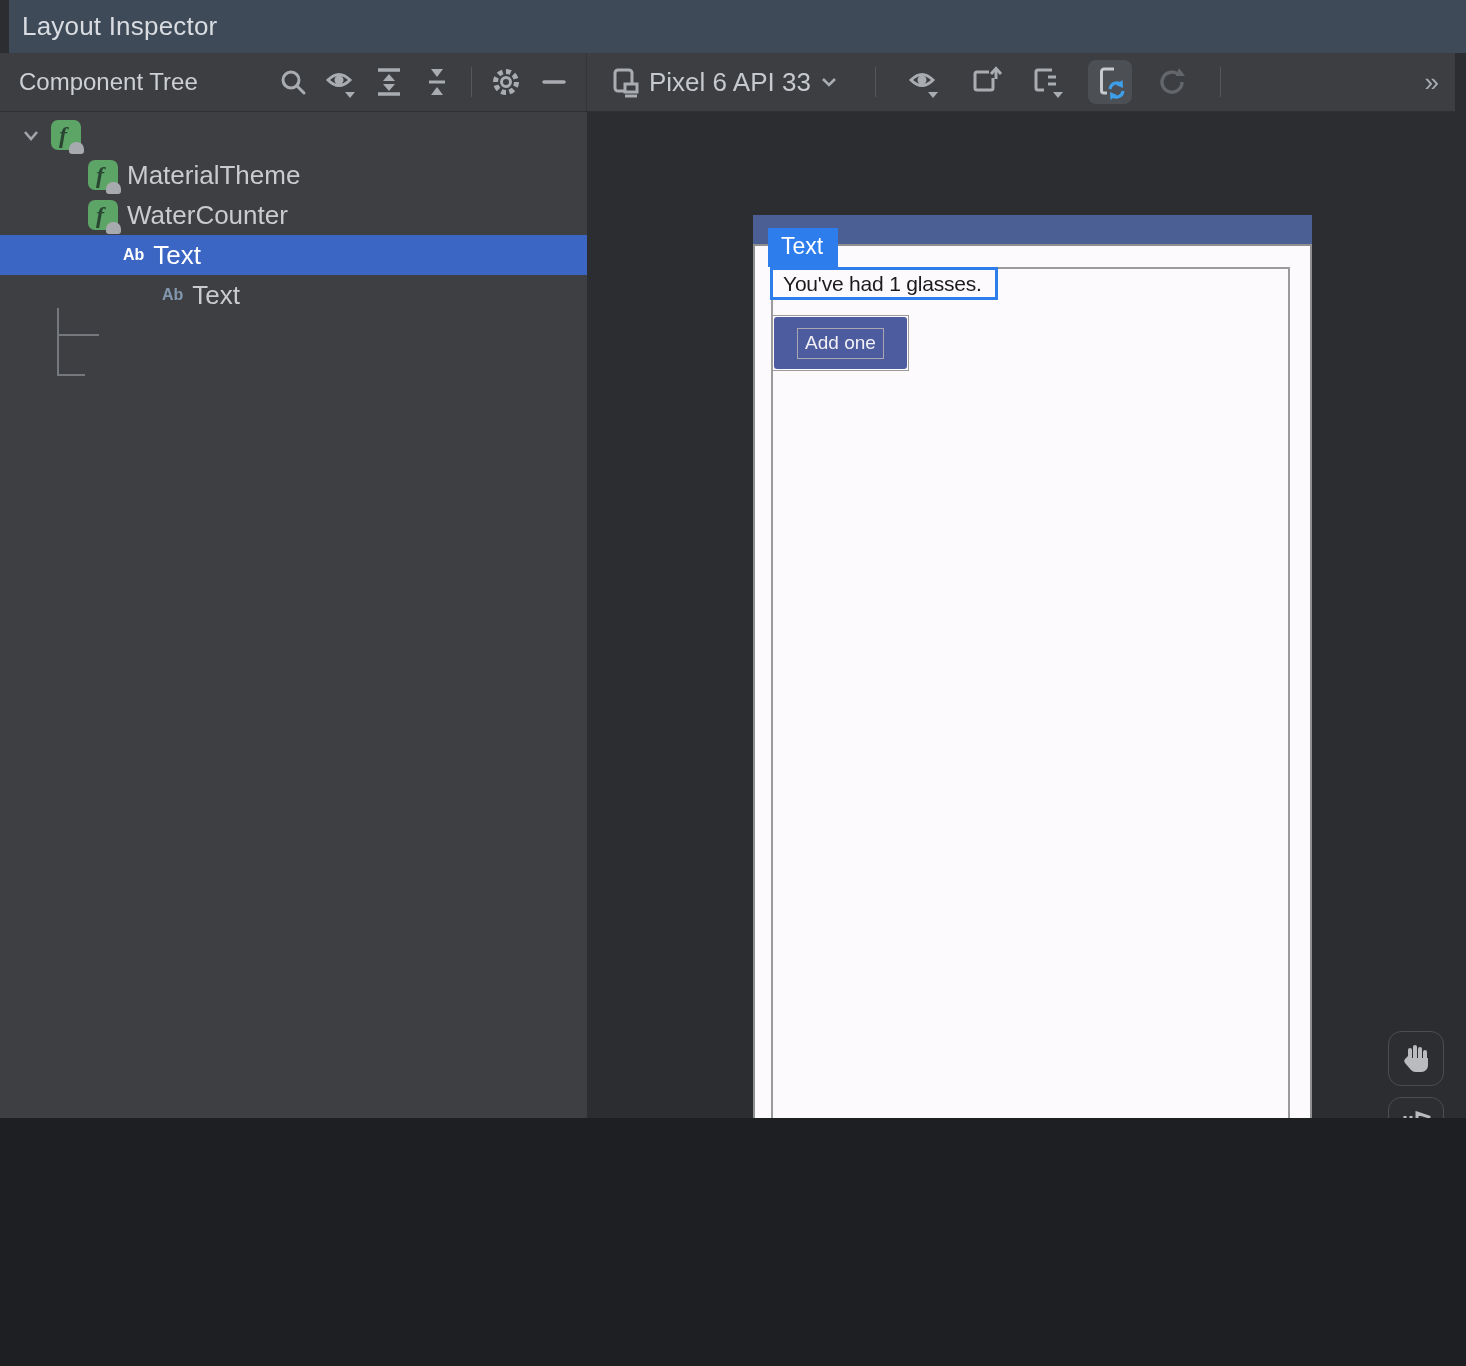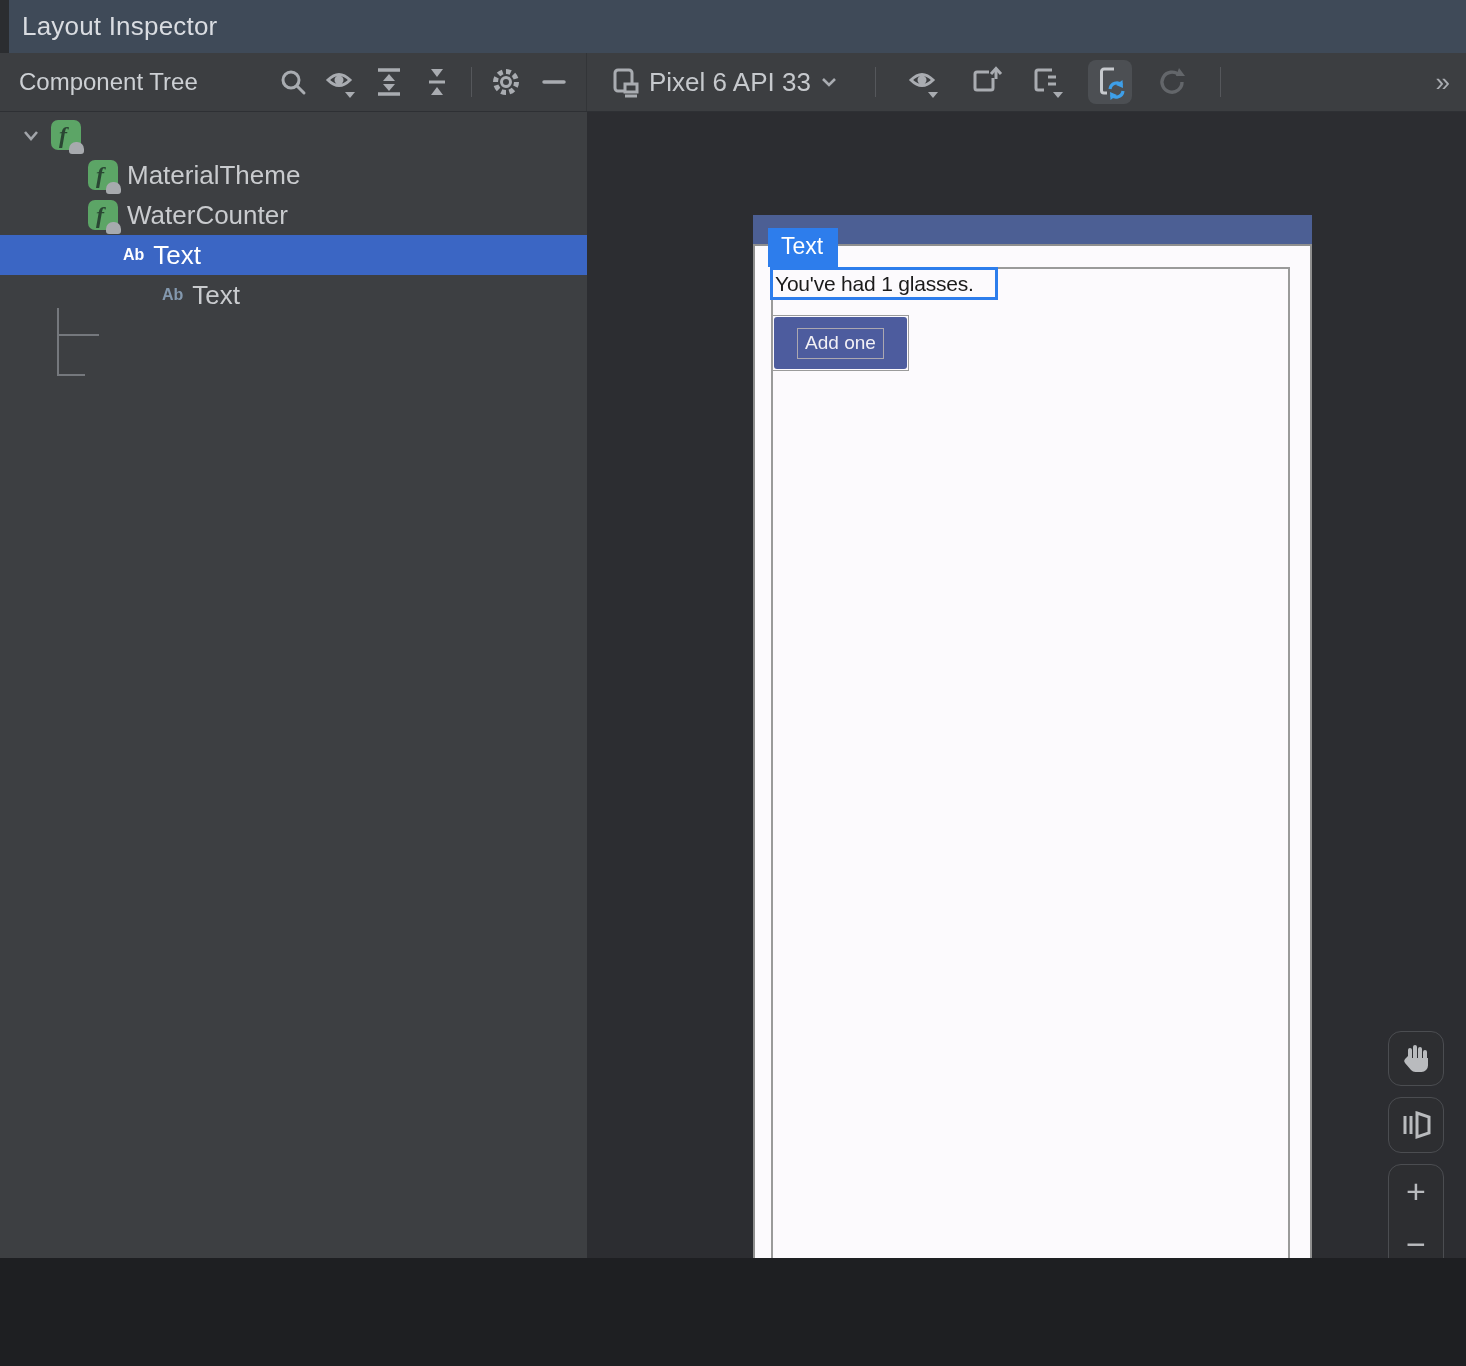--- a/index.html
+++ b/index.html
@@ -1,31 +1,31 @@
 <!DOCTYPE html>
 <html><head>
 <meta charset="utf-8">
 <style>
   * { margin:0; padding:0; box-sizing:border-box; }
   html,body { background:#1e1f22; }
   #root{
-    position:relative; width:1466px; height:1258px; overflow:hidden;
+    position:relative; width:1466px; height:1118px; overflow:hidden;
     font-family:"Liberation Sans", sans-serif; background:#2C2D31;
     -webkit-font-smoothing:antialiased;
   }
   
   .titlebar{
     position:absolute; top:0; left:0; right:0; height:53px;
     background:#3F4A58; display:flex; align-items:center;
   }
   .titlebar .notch{ position:absolute; left:0; top:0; width:9px; height:53px; background:#2B2D30; }
   .titlebar .title{ margin-left:22px; font-size:26px; color:#D9DCE1; letter-spacing:.2px; }
   
   .toolbar{
-    position:absolute; top:53px; left:0; right:0; height:59px;
+    position:absolute; top:53px; left:0; right:11px; height:59px;
     background:#3C3E41; border-bottom:1px solid #2E3034; display:flex;
   }
   .tree-toolbar{
     width:587px; flex:0 0 587px; display:flex; align-items:center;
     border-right:1px solid #333538; padding:0 10px 0 19px;
   }
   .tree-toolbar .label{ font-size:24px; color:#CDD0D4; }
   .tool-icons{ margin-left:auto; display:flex; align-items:center; gap:4px; }
   .icon-btn{
     width:44px; height:44px; display:flex; align-items:center; justify-content:center;
@@ -97,21 +97,21 @@
     position:absolute; left:15px; top:13px; height:39px; background:#2D7DEC;
     color:#FFFFFF; font-size:23px; display:flex; align-items:center;
     padding:0 15px 2px 13px; z-index:5;
   }
   .sel-box{
     position:absolute; left:17px; top:52px; width:228px; height:33px;
     border:3px solid #2D7DEC; background:#FCFAFD; z-index:4;
     display:flex; align-items:center;
   }
   .sel-box .dtxt{
-    font-size:21px; color:#1B1B1B; padding-left:2px; white-space:nowrap;
+    font-size:21px; color:#1B1B1B; padding-left:10px; white-space:nowrap;
     filter:blur(.4px); letter-spacing:-.2px;
   }
   .btn-bounds{
     position:absolute; left:19px; top:100px; width:137px; height:56px;
     border:1px solid #9B9B9B; z-index:4;
   }
   .pill{
     position:absolute; left:1px; top:1px; right:1px; bottom:1px;
     background:#4D5C9E; border-radius:3px; display:flex; align-items:center; justify-content:center;
   }

